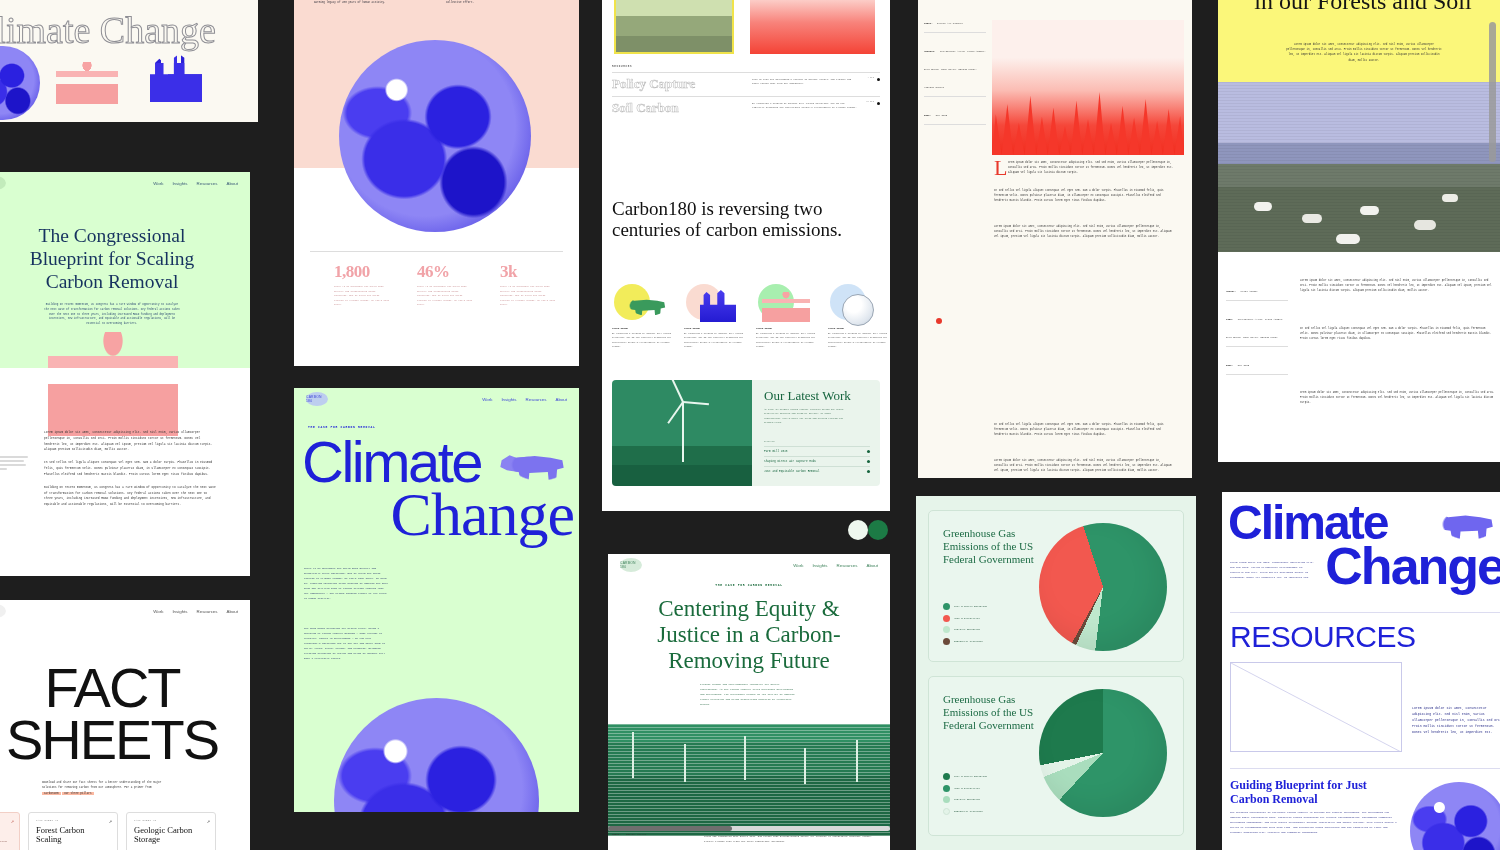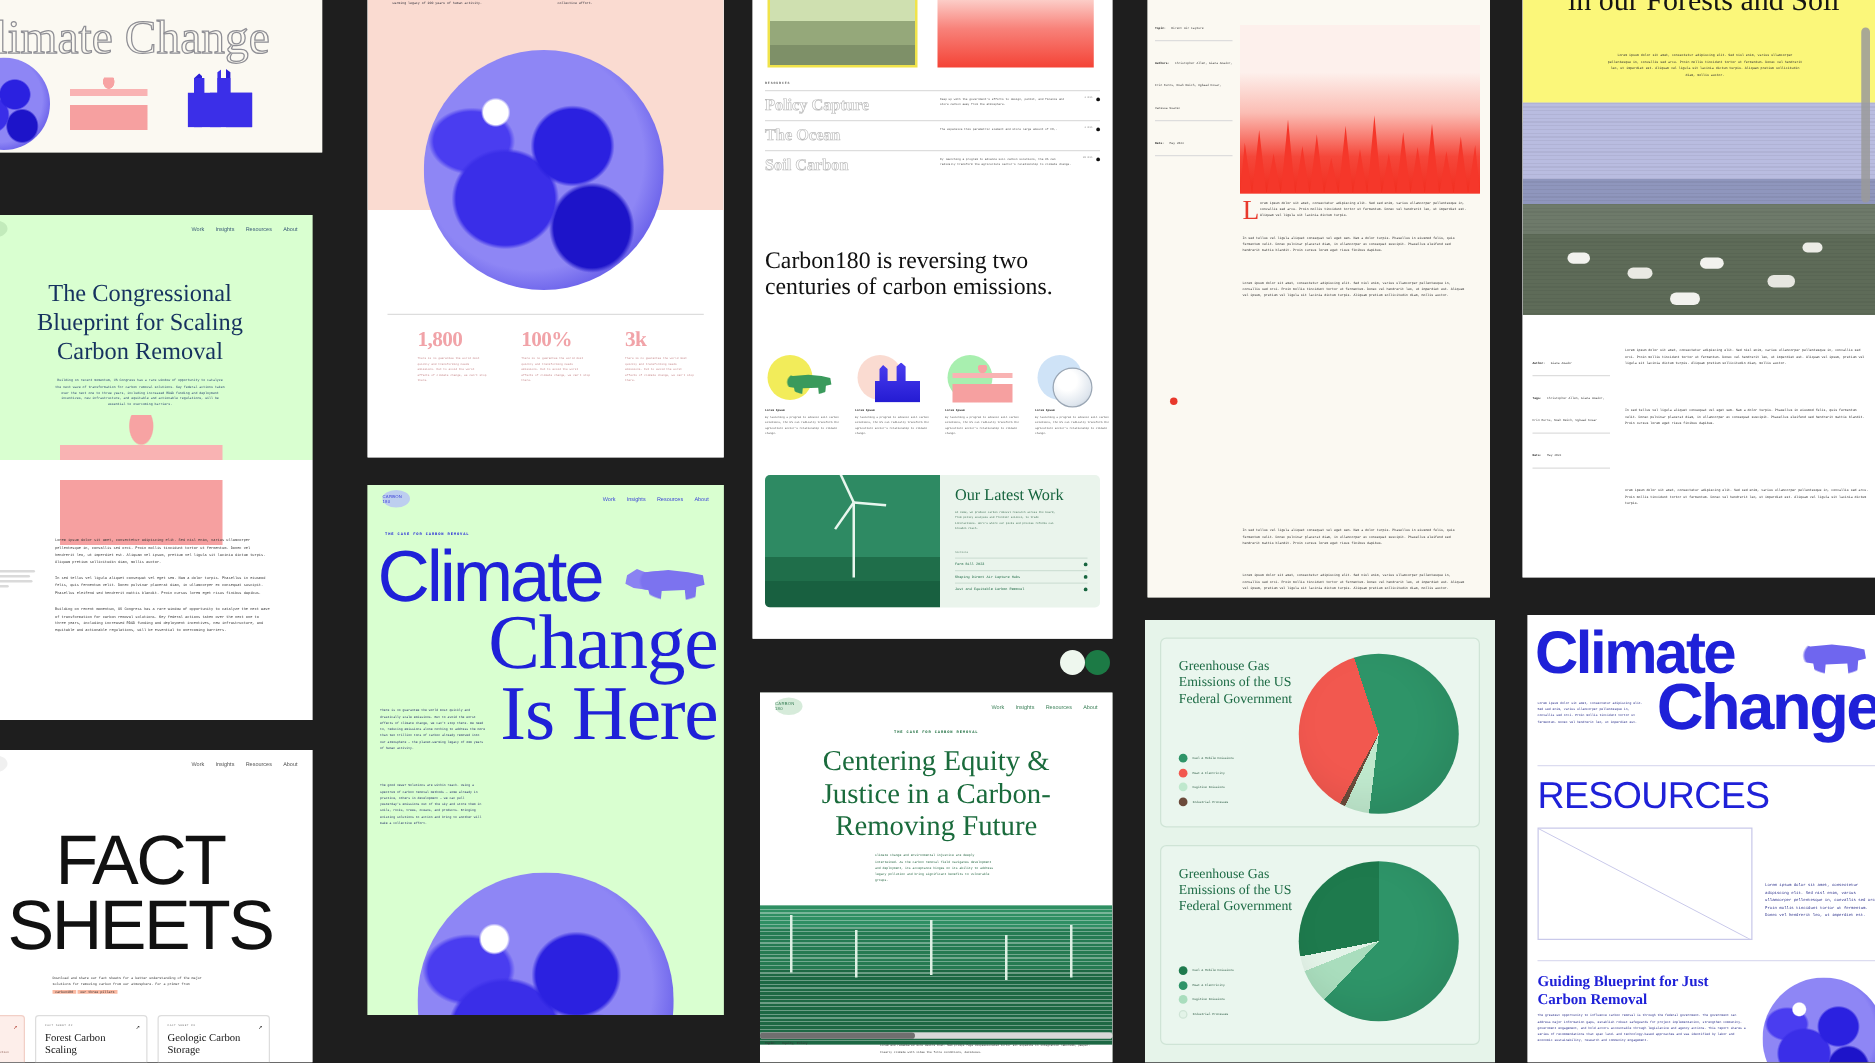--- a/index.html
+++ b/index.html
@@ -160,21 +160,21 @@
       <div class="mono" style="position:absolute; left:152px; top:14px; width:118px; font-size:2.6px; line-height:1.95; color:#30303a;">The good news? Solutions are within reach. Using a spectrum of carbon removal methods — some already in practice, others in development — we can pull carbon out of the sky and store it in soils, rocks, trees, oceans, and products. Bringing existing solutions to scale and open a chance to make a collective effort.</div>
       <div class="earth" style="position:absolute; left:45px; top:74px; width:192px; height:192px;"></div>
       <div style="position:absolute; left:16px; right:16px; top:285px; height:.5px; background:#ddd;"></div>
 
       <div style="position:absolute; left:40px; top:296px; display:flex; gap:27px;">
         <div style="width:56px;">
           <div class="serif" style="font-size:17px; color:#f1a3a8; font-weight:bold; letter-spacing:-.5px;">1,800</div>
           <div class="mono" style="font-size:2.3px; line-height:2.0; color:#c98f92; margin-top:3px;">There is no guarantee the world most quickly and transforming needs emissions. But to avoid the worst effects of climate change, we can't stop there.</div>
         </div>
         <div style="width:56px;">
-          <div class="serif" style="font-size:17px; color:#f1a3a8; font-weight:bold; letter-spacing:-.5px;">100%</div>
+          <div class="serif" style="font-size:17px; color:#f1a3a8; font-weight:bold; letter-spacing:-.5px;">46%</div>
           <div class="mono" style="font-size:2.3px; line-height:2.0; color:#c98f92; margin-top:3px;">There is no guarantee the world most quickly and transforming needs emissions. But to avoid the worst effects of climate change, we can't stop there.</div>
         </div>
         <div style="width:56px;">
           <div class="serif" style="font-size:17px; color:#f1a3a8; font-weight:bold; letter-spacing:-.5px;">3k</div>
           <div class="mono" style="font-size:2.3px; line-height:2.0; color:#c98f92; margin-top:3px;">There is no guarantee the world most quickly and transforming needs emissions. But to avoid the worst effects of climate change, we can't stop there.</div>
         </div>
       </div>
     </div>
   </div>
 
@@ -188,21 +188,20 @@
           <span>Insights</span>
           <span>Resources</span>
           <span>About</span>
         </span>
       </div>
       <div class="mono eyebrow" style="position:absolute; left:14px; top:38px; font-size:3px; color:#1f21d8;">THE CASE FOR CARBON REMOVAL</div>
 
       <div style="position:absolute; left:8px; top:50px; width:272px; color:#1f21d8;">
         <div style="font-size:58px; line-height:.82; letter-spacing:-2.5px;">Climate</div>
         <div class="serif" style="font-size:62px; line-height:.92; text-align:right; letter-spacing:-1px;">Change</div>
-        <div class="serif" style="font-size:62px; line-height:.92; text-align:right; letter-spacing:-1px;">Is Here</div>
       </div>
 
       <div style="position:absolute; right:14px; top:58px; width:66px; height:42px;
                   background:
                     radial-gradient(ellipse at 62% 45%, #7c73ef 0 46%, transparent 50%),
                     radial-gradient(ellipse at 24% 42%, #8a82f2 0 26%, transparent 30%);
                   clip-path:polygon(4% 34%,16% 22%,26% 28%,54% 24%,78% 28%,96% 34%,98% 52%,88% 56%,86% 94%,76% 94%,74% 62%,46% 64%,44% 96%,34% 96%,30% 62%,12% 58%,2% 50%);"></div>
 
       <div class="mono" style="position:absolute; left:10px; top:178px; width:84px; font-size:2.5px; line-height:2.0; color:#26306b;">There is no guarantee the world most quickly and drastically scale emissions. But to avoid the worst effects of climate change, we can't stop there. We need to, reducing emissions alone nothing to address the more than two trillion tons of carbon already removed into our atmosphere — the planet-warming legacy of 200 years of human activity.</div>
       <div class="mono" style="position:absolute; left:10px; top:238px; width:84px; font-size:2.5px; line-height:2.0; color:#26306b;">The good news? Solutions are within reach. Using a spectrum of carbon removal methods — some already in practice, others in development — we can pull yesterday's emissions out of the sky and store them in soils, rocks, trees, oceans, and products. Bringing existing solutions to action and bring to another will make a collective effort.</div>
@@ -219,26 +218,20 @@
                   linear-gradient(to bottom, #cfe0b0 0 52%, #95a87a 52% 78%, #7e9068 78% 100%);"></div>
       <div style="position:absolute; left:148px; top:10px; width:125px; height:78px;
                   background:linear-gradient(to top, #f44336 0%, #f8827a 40%, #fde3de 78%, #fdf1ee 100%);"></div>
 
       <div class="mono eyebrow" style="position:absolute; left:10px; top:99px; font-size:2.6px; color:#666;">RESOURCES</div>
 
       <div style="position:absolute; left:10px; top:106px; right:10px;">
         <div style="display:flex; align-items:flex-start; border-top:.5px solid #ddd; padding:3px 0 4px;">
           <div class="serif" style="width:140px; font-size:13px; color:transparent; -webkit-text-stroke:.5px #b9b9b9; font-weight:bold;">Policy Capture</div>
           <div class="mono" style="flex:1; font-size:2.3px; line-height:1.9; color:#555; padding-top:2px;">Keep up with the government's efforts to design, permit, and finance and store carbon away from the atmosphere.</div>
-          <div class="mono" style="width:16px; text-align:right; font-size:2.2px; color:#888;">1 min</div>
-          <span style="width:3px; height:3px; border-radius:50%; background:#111; margin-left:3px; margin-top:2px;"></span>
-        </div>
-        <div style="display:flex; align-items:flex-start; border-top:.5px solid #ddd; padding:3px 0 4px;">
-          <div class="serif" style="width:140px; font-size:13px; color:transparent; -webkit-text-stroke:.5px #b9b9b9; font-weight:bold;">The Ocean</div>
-          <div class="mono" style="flex:1; font-size:2.3px; line-height:1.9; color:#555; padding-top:2px;">The expansive this parametric element and store large amount of CO₂.</div>
           <div class="mono" style="width:16px; text-align:right; font-size:2.2px; color:#888;">1 min</div>
           <span style="width:3px; height:3px; border-radius:50%; background:#111; margin-left:3px; margin-top:2px;"></span>
         </div>
         <div style="display:flex; align-items:flex-start; border-top:.5px solid #ddd; padding:3px 0 4px;">
           <div class="serif" style="width:140px; font-size:13px; color:transparent; -webkit-text-stroke:.5px #b9b9b9; font-weight:bold;">Soil Carbon</div>
           <div class="mono" style="flex:1; font-size:2.3px; line-height:1.9; color:#555; padding-top:2px;">By launching a program to advance soil carbon solutions, the US can radically transform the agriculture sector's relationship to climate change.</div>
           <div class="mono" style="width:16px; text-align:right; font-size:2.2px; color:#888;">15 min</div>
           <span style="width:3px; height:3px; border-radius:50%; background:#111; margin-left:3px; margin-top:2px;"></span>
         </div>
       </div>

